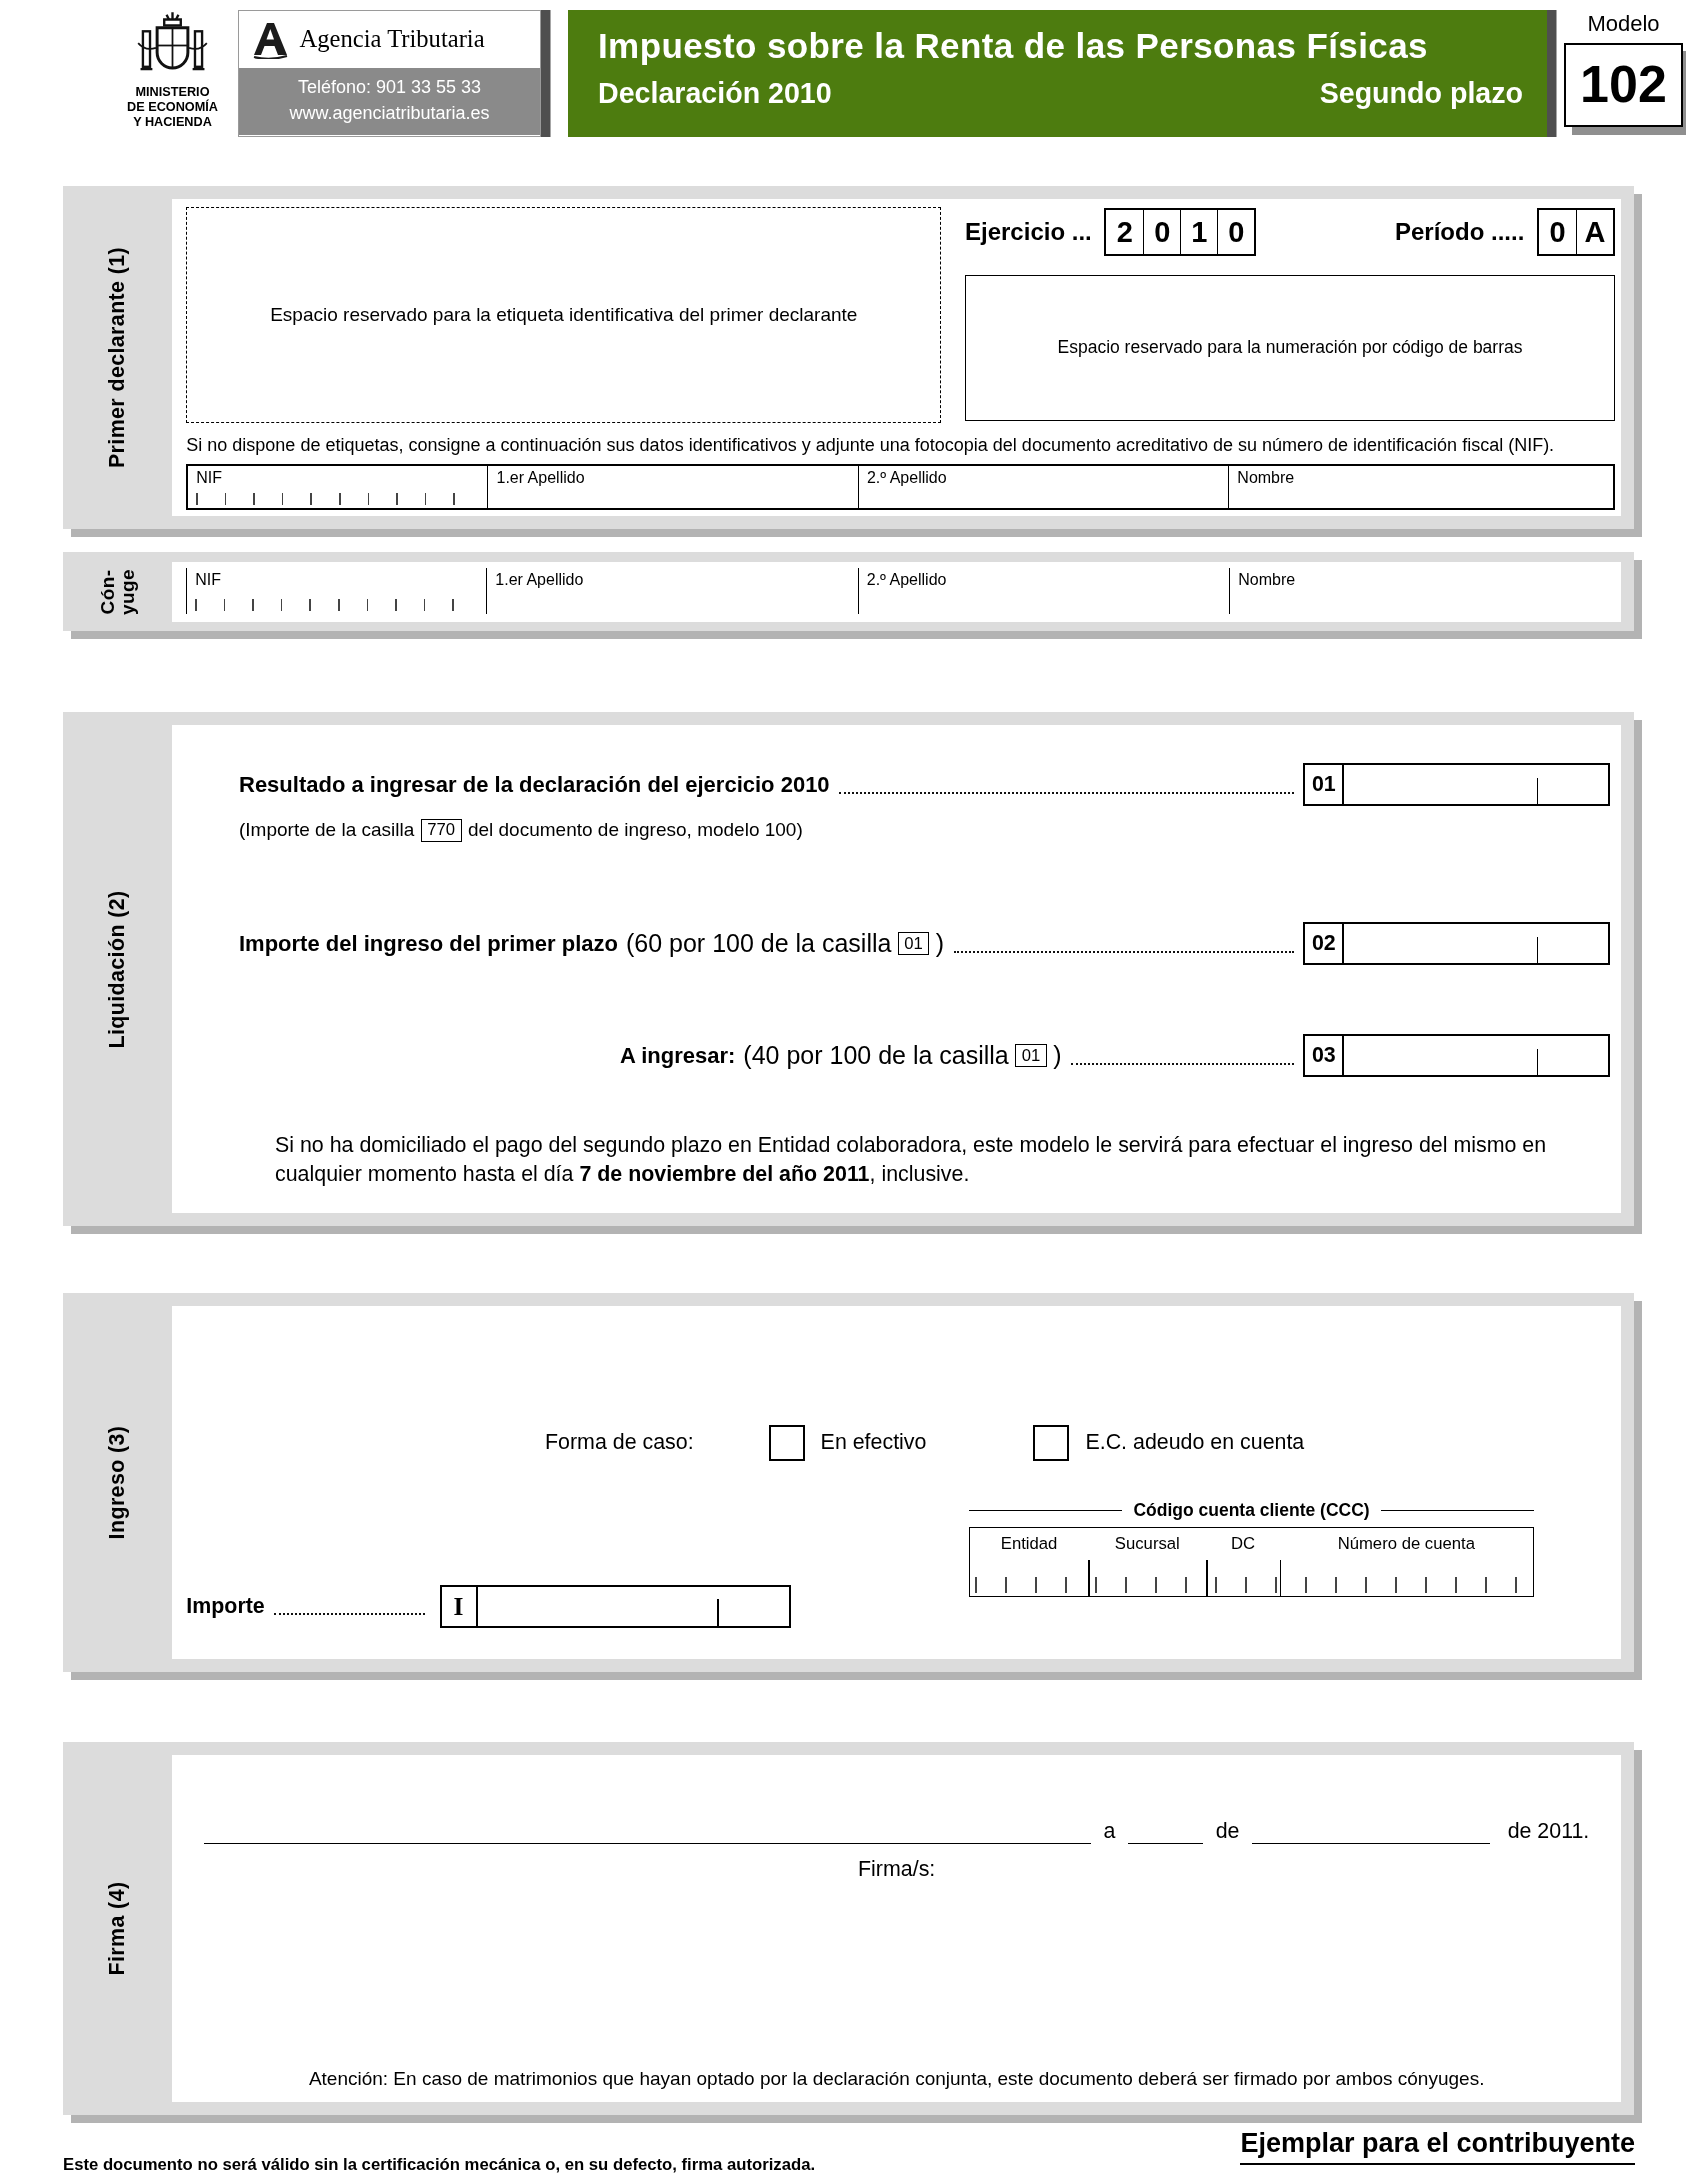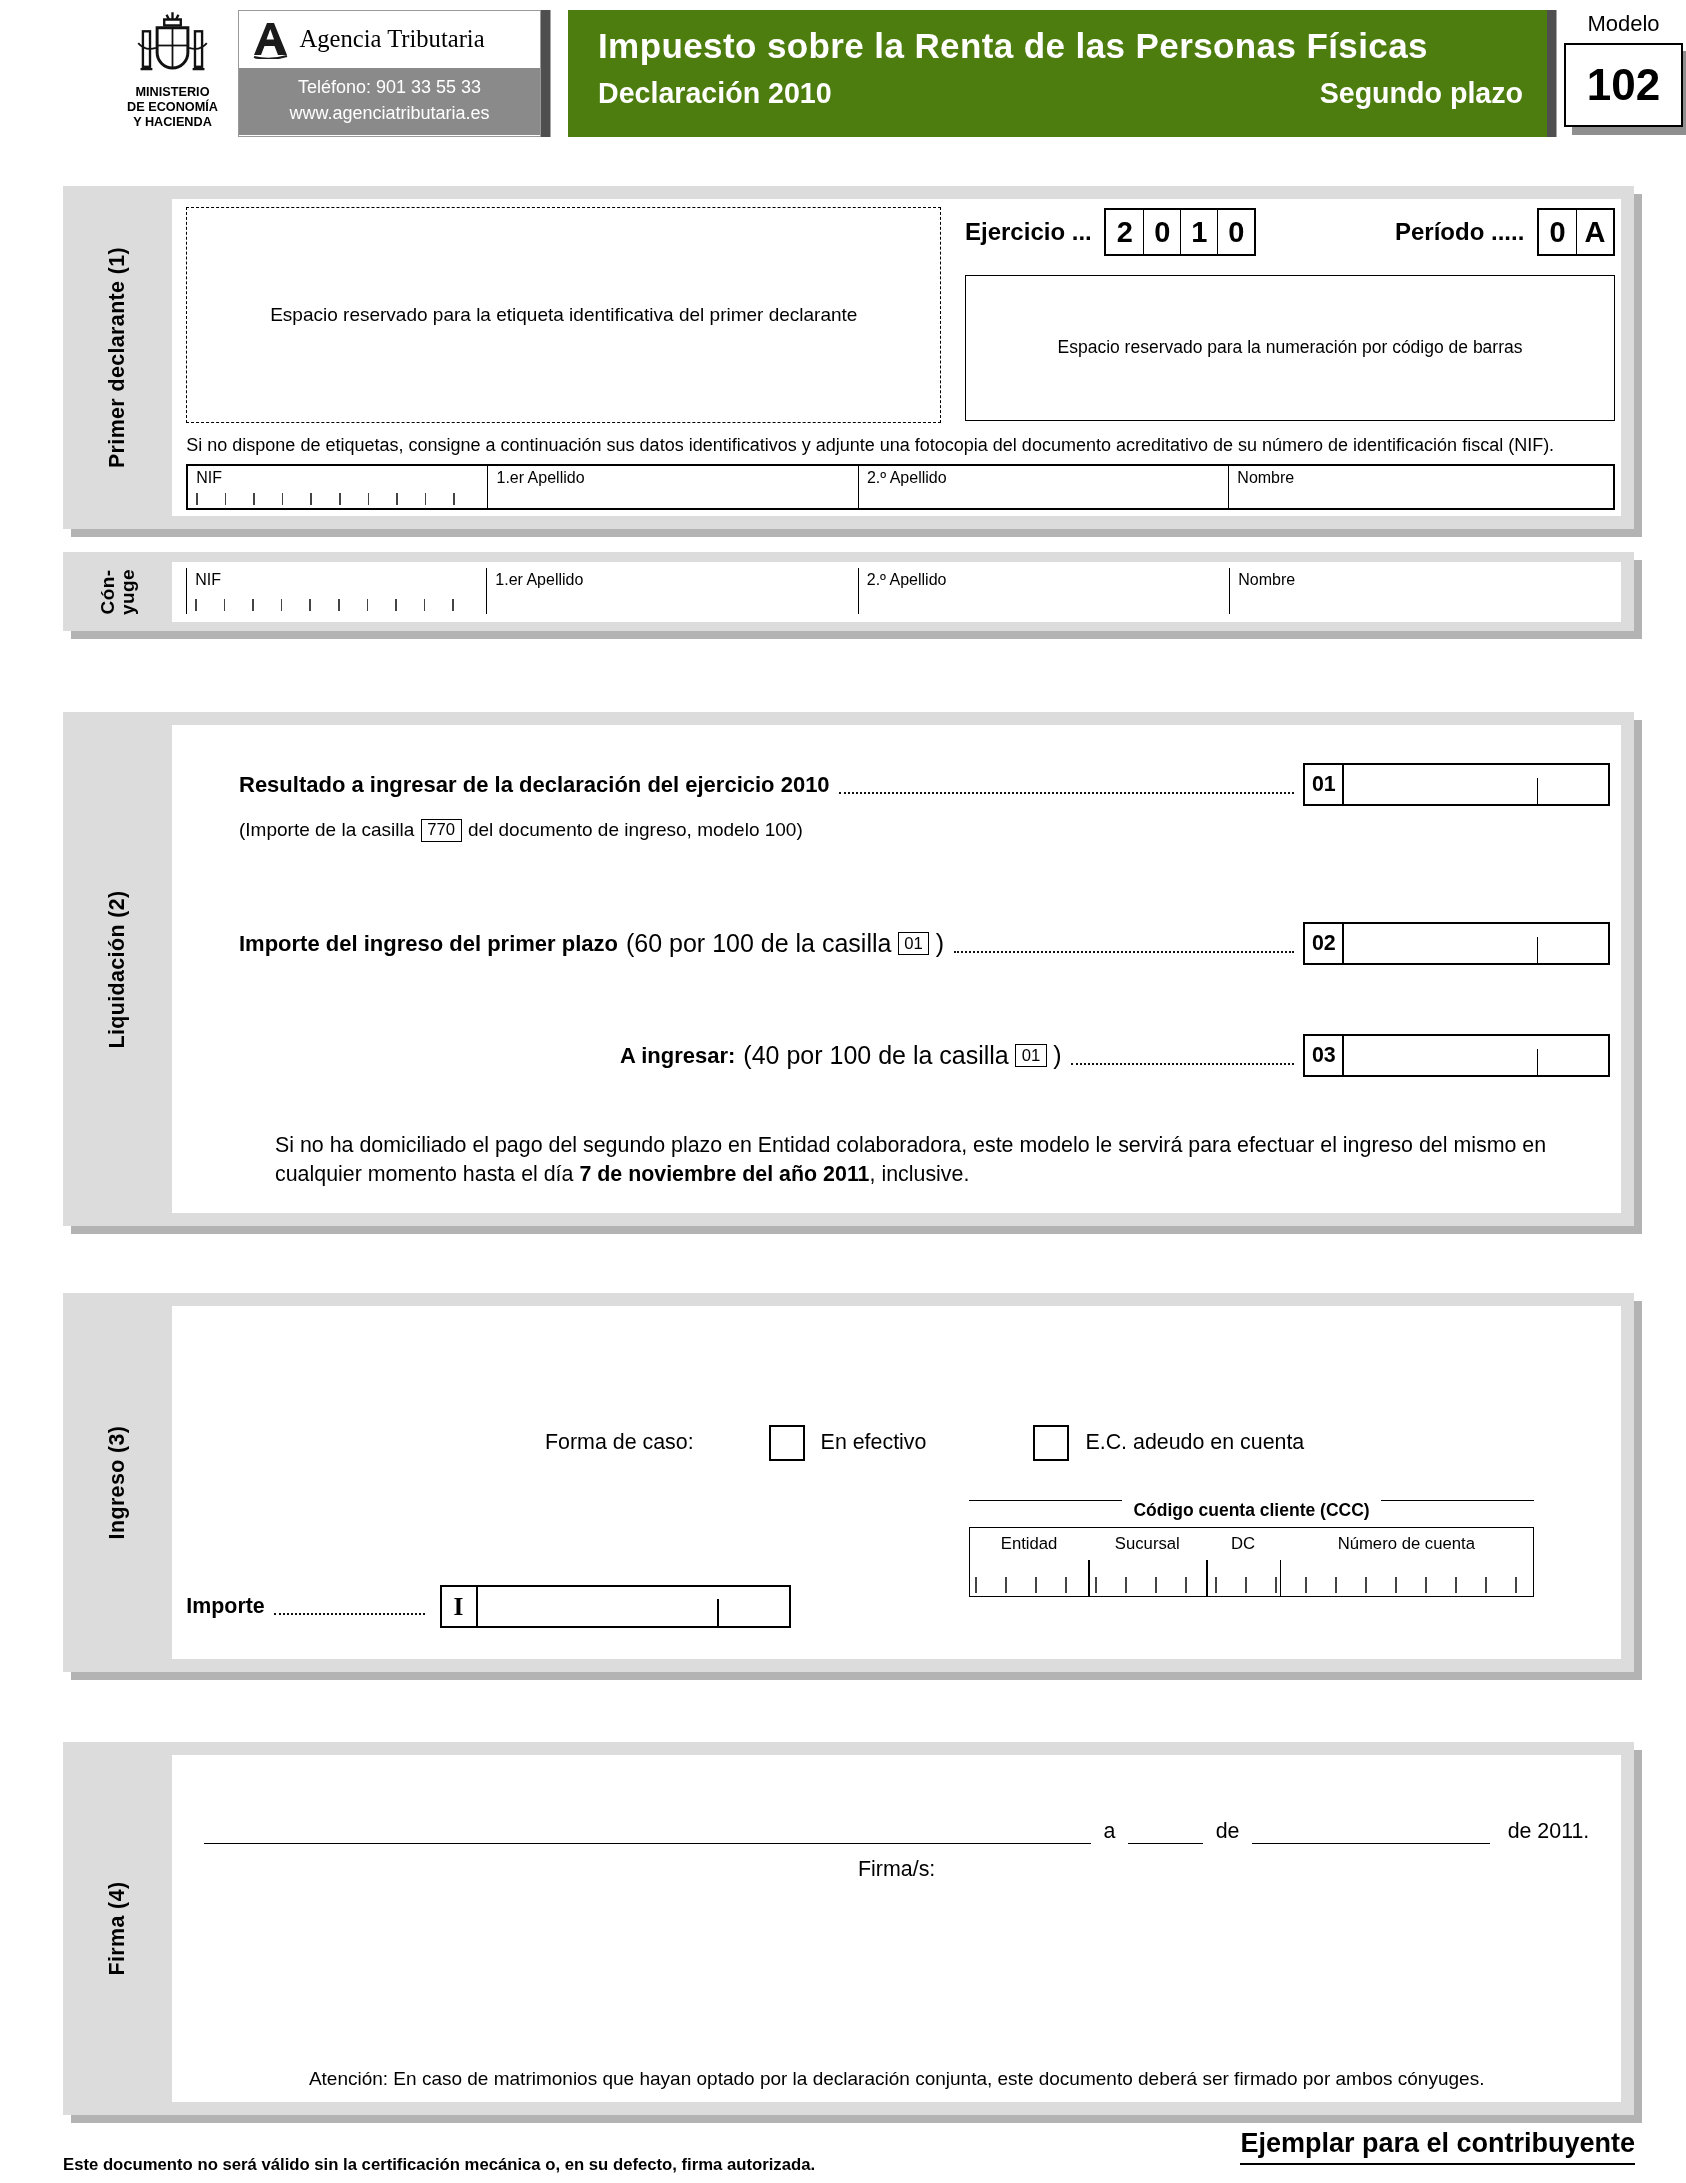--- a/index.html
+++ b/index.html
@@ -17,21 +17,21 @@
   .agency-bottom { height:67px; background:#8a8a8a; color:#fff; text-align:center;
                    font-size:18px; line-height:1.45; padding-top:6.3px; }
   .title-bar { position:absolute; left:568px; top:9.5px; width:979px; height:127px;
                background:#4d7c0f; color:#fff; padding:16px 24px 0 30px; box-shadow:9.5px 0 0 0 #4f4f4f; }
   .form-title { font-size:35px; font-weight:bold; letter-spacing:0.4px; }
   .title-row2 { display:flex; justify-content:space-between; margin-top:11px;
                 font-size:28.6px; font-weight:bold; }
   .modelo { position:absolute; left:1564px; top:11px; width:119px; text-align:center; }
   .modelo-label { font-size:22px; }
   .modelo-num { margin-top:6.3px; height:84px; border:2.4px solid #000; background:#fff;
-                font-size:44px; font-weight:bold; line-height:79px; text-align:center;
+                font-size:52px; font-weight:bold; line-height:79px; text-align:center;
                 box-shadow:8px 8px 0 0 #8f8f8f; }
 
   
   .sec { position:absolute; left:63px; width:1571px; background:#dcdcdc;
          box-shadow:8px 8px 0 0 #b3b3b3; }
   .sec .inner { position:absolute; left:109px; top:12.7px; right:12.7px; bottom:12.7px; background:#fff; }
   .vlabel { position:absolute; left:0; top:0; bottom:0; width:109px;
             display:flex; align-items:center; justify-content:center; }
   .vlabel .rot { transform:rotate(-90deg); white-space:nowrap; font-weight:bold;
                  font-size:21.4px; letter-spacing:0.4px; }
@@ -94,21 +94,21 @@
               font-size:21.4px; line-height:1.35;margin-left:36px; }
 
   
   .ing-intro { position:absolute; left:14.3px; top:19px; right:27px; font-size:21.4px; line-height:1.4; }
   .forma-row { position:absolute; left:373px; top:119px; display:flex; align-items:center; }
   .f27 { font-size:21.4px; }
   .checkbox { width:36px; height:36px; border:2.4px solid #000; background:#fff; }
   .cb1 { margin-left:75px; } .cb2 { margin-left:107px; }
   .cb-lbl { margin-left:16px; }
   .ccc { position:absolute; left:797px; top:194px; width:565px; }
-  .ccc-title-row { display:flex; align-items:flex-start; }
+  .ccc-title-row { display:flex; align-items:center; }
   .ccc-title-row .hline { flex:1; border-top:1.6px solid #000; }
   .ccc-title { font-size:17.5px; font-weight:bold; margin:0 11px; white-space:nowrap; }
   .ccc-boxarea { border:1.6px solid #000; height:70px; margin-top:6.3px; position:relative; background:#fff; }
   .ccc-labels { display:flex; padding-top:6.3px; font-size:16.7px; text-align:center; }
   .ccc-l1 { width:21%; } .ccc-l2 { width:21%; } .ccc-l3 { width:13%; } .ccc-l4 { width:45%; }
   .ccc-ticks { position:absolute; left:4.8px; right:4.8px; bottom:3.2px; height:16px;
                background:repeating-linear-gradient(90deg, #444 0 1.6px, transparent 1.6px 30px); }
   .ccc-div { position:absolute; bottom:0; width:1.6px; height:36px; background:#000; }
   .ccc-d1 { left:21%; } .ccc-d2 { left:42%; } .ccc-d3 { left:55%; }
   .importe-row { position:absolute; left:14.3px; top:279px; display:flex; align-items:center; }

